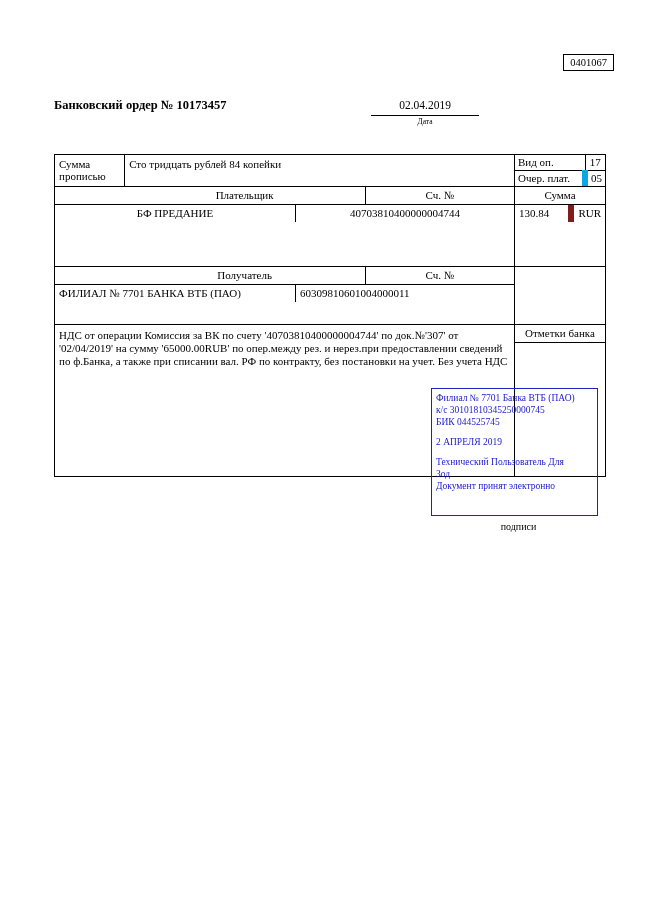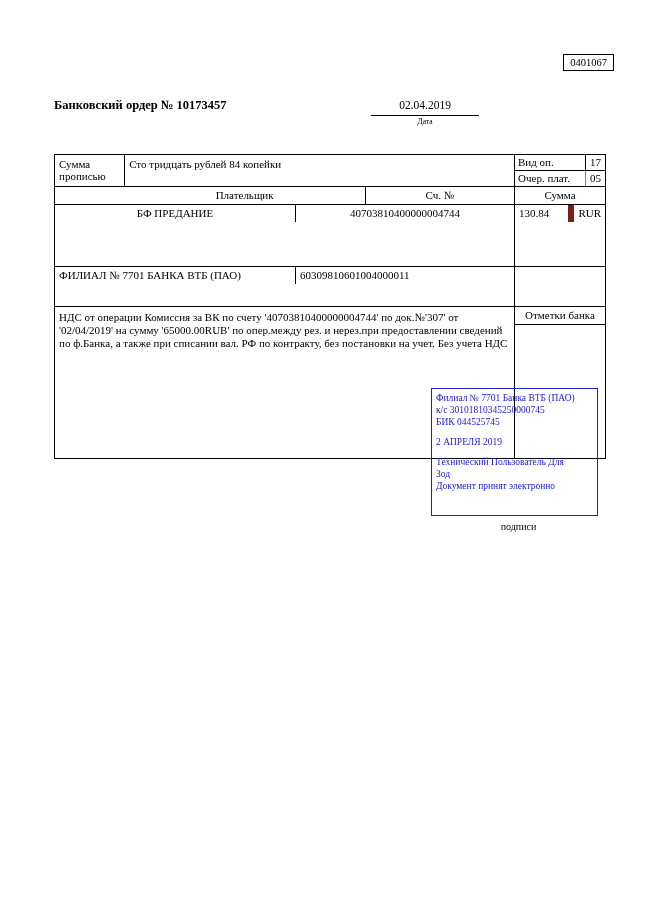--- a/index.html
+++ b/index.html
@@ -168,21 +168,21 @@
       </td>
       <td style="width:399px; padding-top:3px;" class="amount-words">Сто тридцать рублей 84 копейки</td>
       <td style="width:91px; padding:0;">
         <table class="vid-op-tbl">
           <tbody>
                 <tr>
             <td style="border-bottom:1px solid #000; border-right:1px solid #000; width:64px; padding:1px 3px;">Вид оп.</td>
             <td style="border-bottom:1px solid #000; padding:1px 3px;" class="ctr">17</td>
           </tr>
           <tr>
-            <td style="border-right:1px solid #0ea5e9; padding:1px 3px;">Очер. плат.</td>
+            <td style="border-right:6px solid #0ea5e9; padding:1px 3px;">Очер. плат.</td>
             <td style="padding:1px 3px;" class="ctr">05</td>
           </tr>
         </tbody>
             </table>
       </td>
     </tr>
 
     <tr class="r-hdr">
       <td colspan="1" class="ctr" style="border-right:none;"></td>
       <td class="ctr" style="border-left:none; padding:0;">
@@ -214,20 +214,34 @@
           <tbody>
                 <tr>
             <td style="border:none; border-right:6px solid #7f1d1d; width:56px; vertical-align:top; padding:2px 4px; font-size:11px;">130.84</td>
             <td style="border:none; vertical-align:top; padding:2px 4px; font-size:11px;">RUR</td>
           </tr>
         </tbody>
             </table>
       </td>
     </tr>
 
+    <tr class="r-recv-hdr">
+      <td colspan="1" style="border-right:none;"></td>
+      <td style="border-left:none; padding:0;">
+        <table style="width:100%; border-collapse:collapse;">
+          <tbody>
+                <tr>
+            <td style="border:none; border-right:1px solid #000; width:232px; text-align:center; font-size:11px;">Получатель</td>
+            <td style="border:none; text-align:center; font-size:11px;">Сч. №</td>
+          </tr>
+        </tbody>
+            </table>
+      </td>
+      <td style="border-top:none; border-bottom:none;"></td>
+    </tr>
 
     <tr class="r-recv">
       <td colspan="2" style="padding:0; border-right:none;">
         <table style="width:100%; height:100%; border-collapse:collapse;">
           <tbody>
                 <tr>
             <td style="border:none; border-right:1px solid #000; width:232px; vertical-align:top; padding:2px 4px; font-size:11px;">ФИЛИАЛ № 7701 БАНКА ВТБ (ПАО)</td>
             <td style="border:none; vertical-align:top; padding:2px 4px; font-size:11px;">60309810601004000011</td>
           </tr>
         </tbody>

